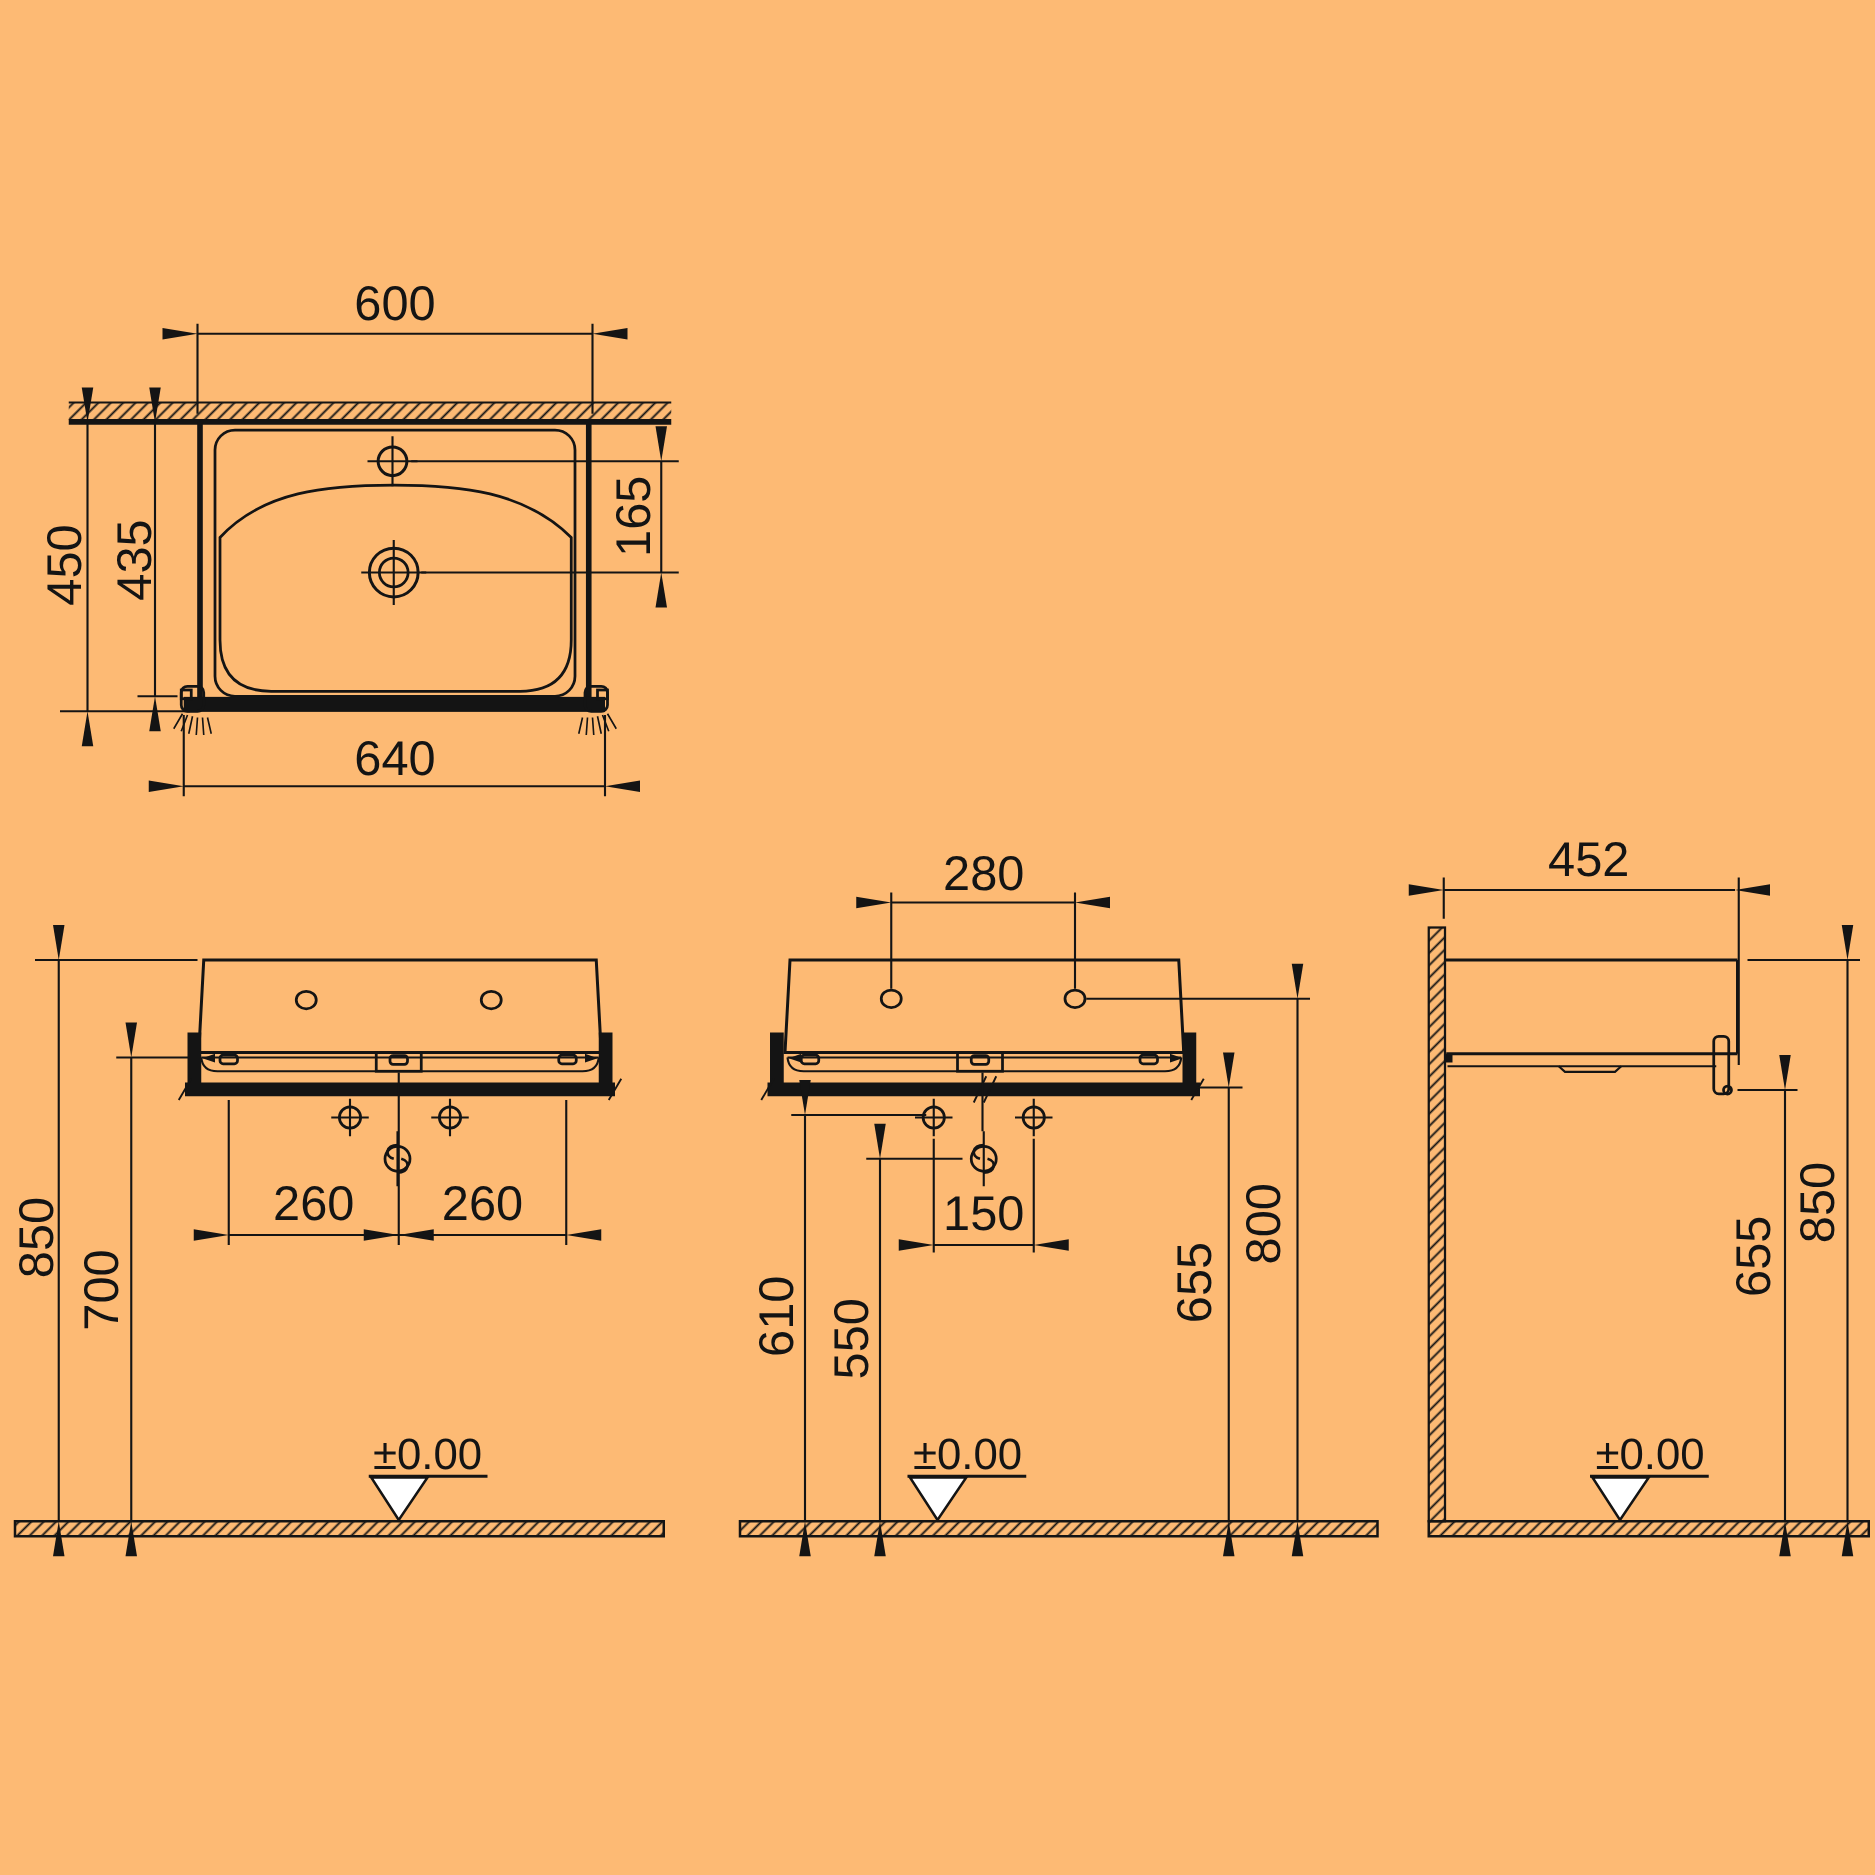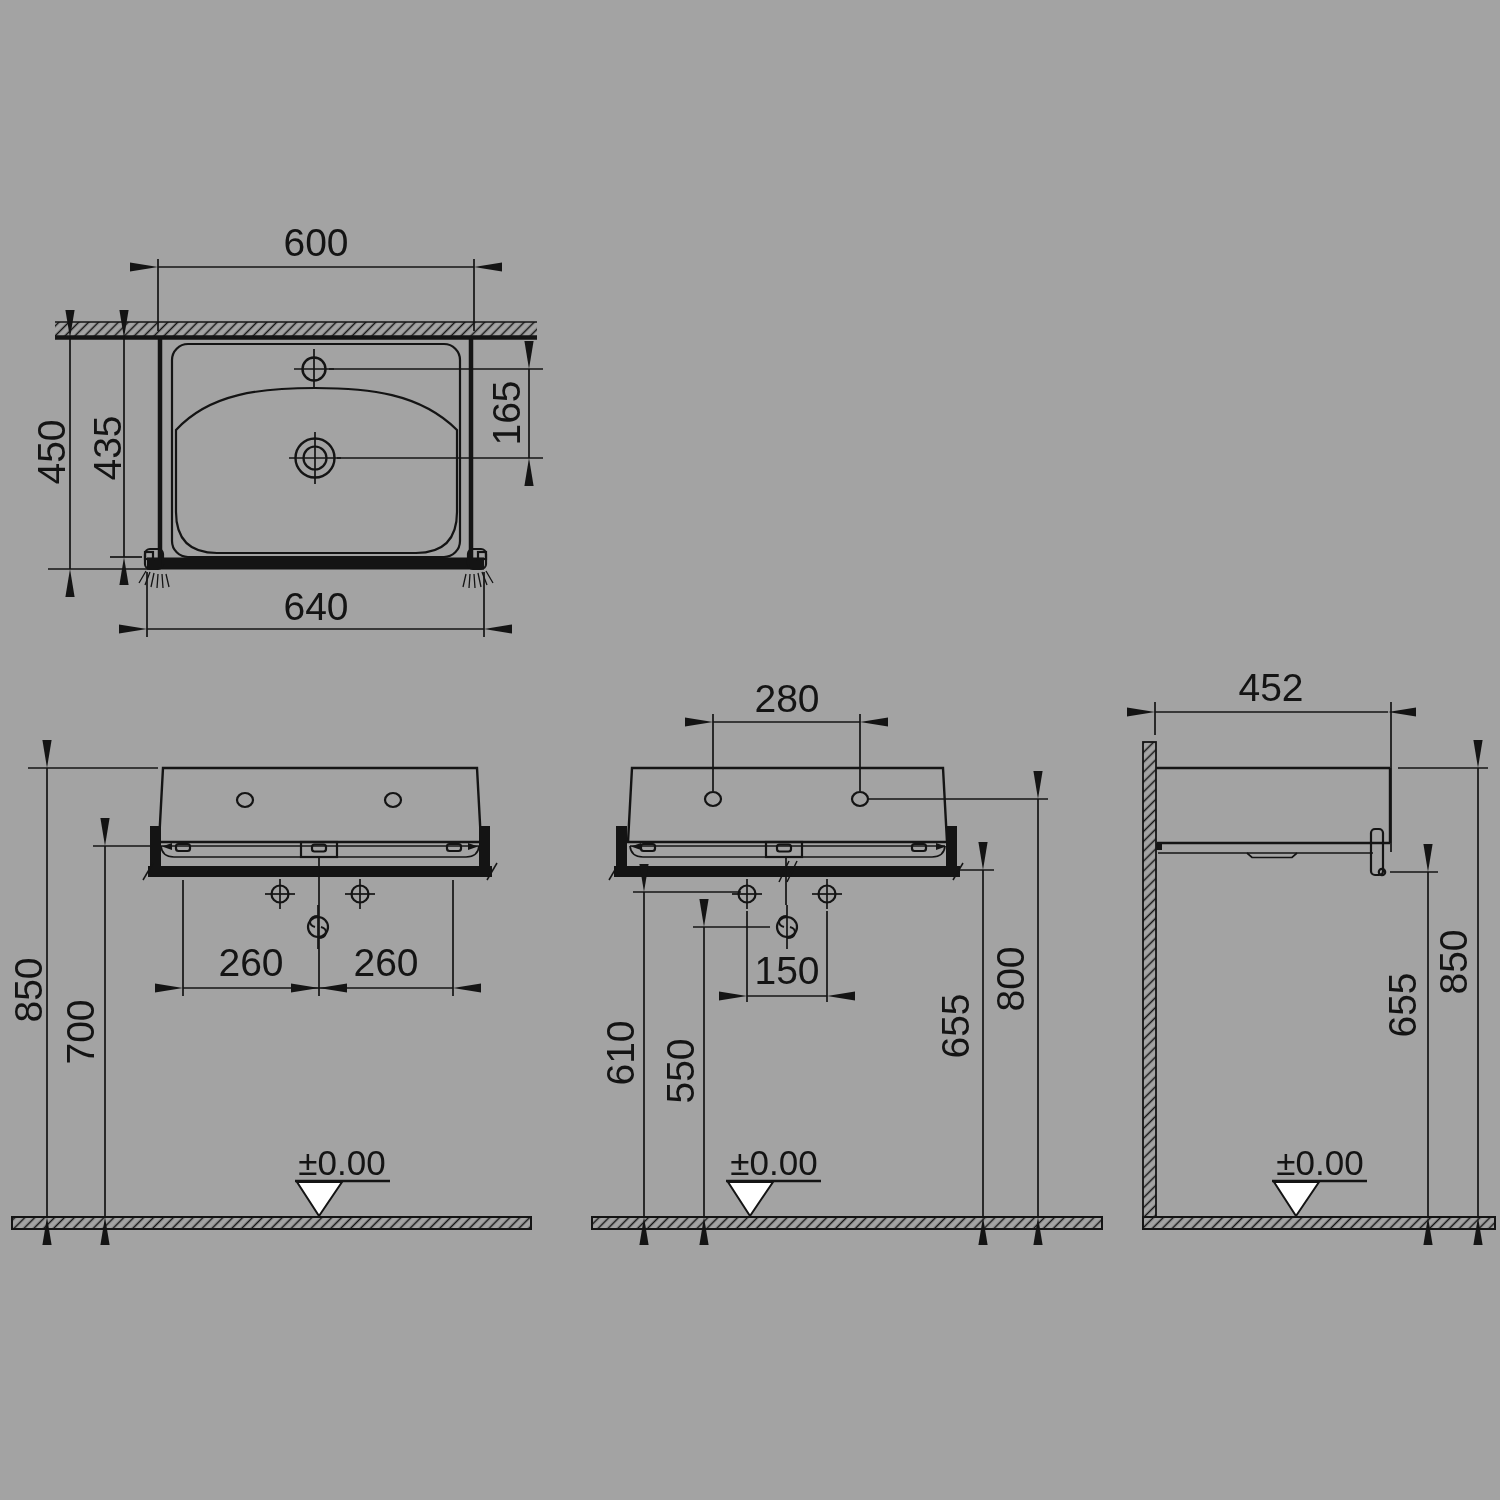--- a/index.html
+++ b/index.html
@@ -1,16 +1,16 @@
 <!DOCTYPE html>
 <html><head>
 <meta charset="utf-8">
 <style>
   html,body{margin:0;padding:0;background:#ffffff;}
-  #canvas{position:relative;width:1500px;height:1500px;background:#a3a3a3;overflow:hidden;}
+  #canvas{position:relative;width:1500px;height:1500px;background:#fdba74;overflow:hidden;}
   svg{display:block;}
   text{font-family:"Liberation Sans","DejaVu Sans",sans-serif;fill:#141414;}
   .dim-t{font-size:39px;}
   .datum-t{font-size:35px;}
   .thin{stroke:#141414;stroke-width:1.7;fill:none;}
   .obj{stroke:#141414;stroke-width:2.4;fill:none;}
   .obj4{stroke:#141414;stroke-width:4.5;fill:none;}
   .sym{stroke:#141414;stroke-width:2.2;fill:none;}
   .fill{fill:#141414;stroke:none;}
 </style>

